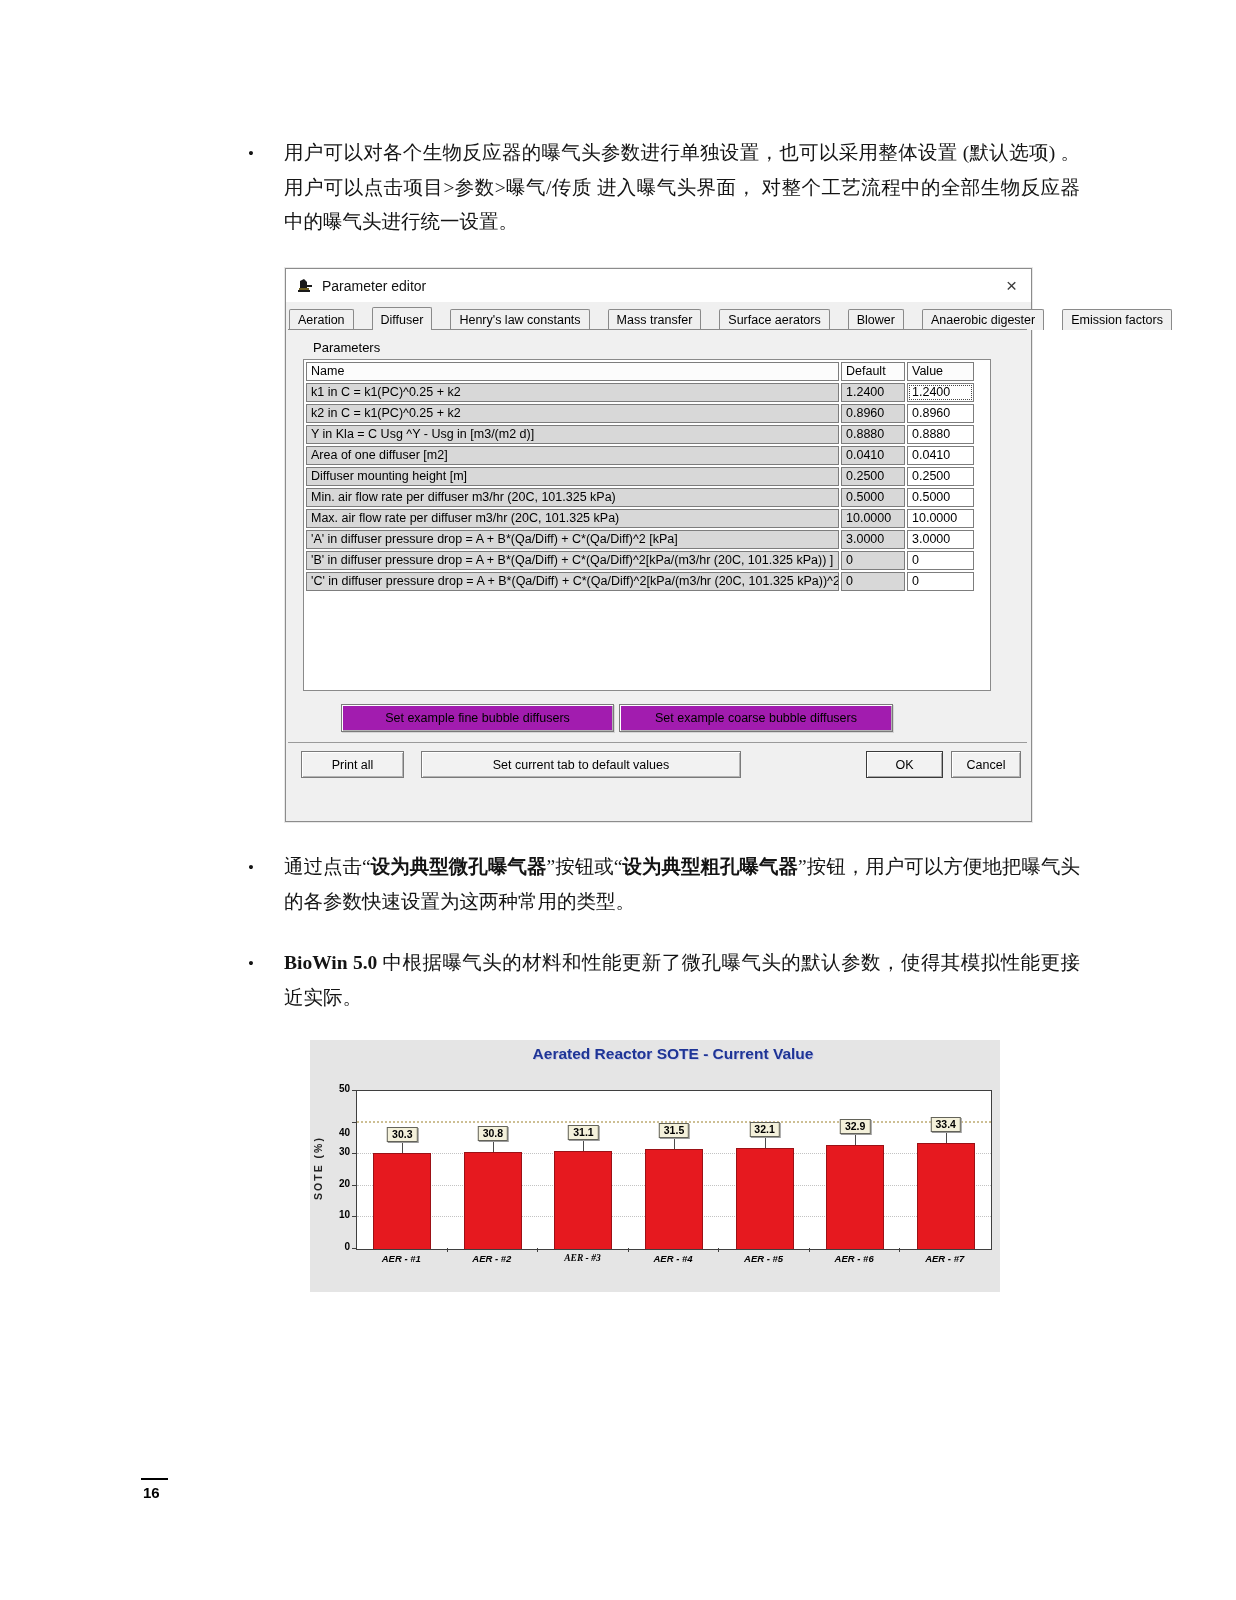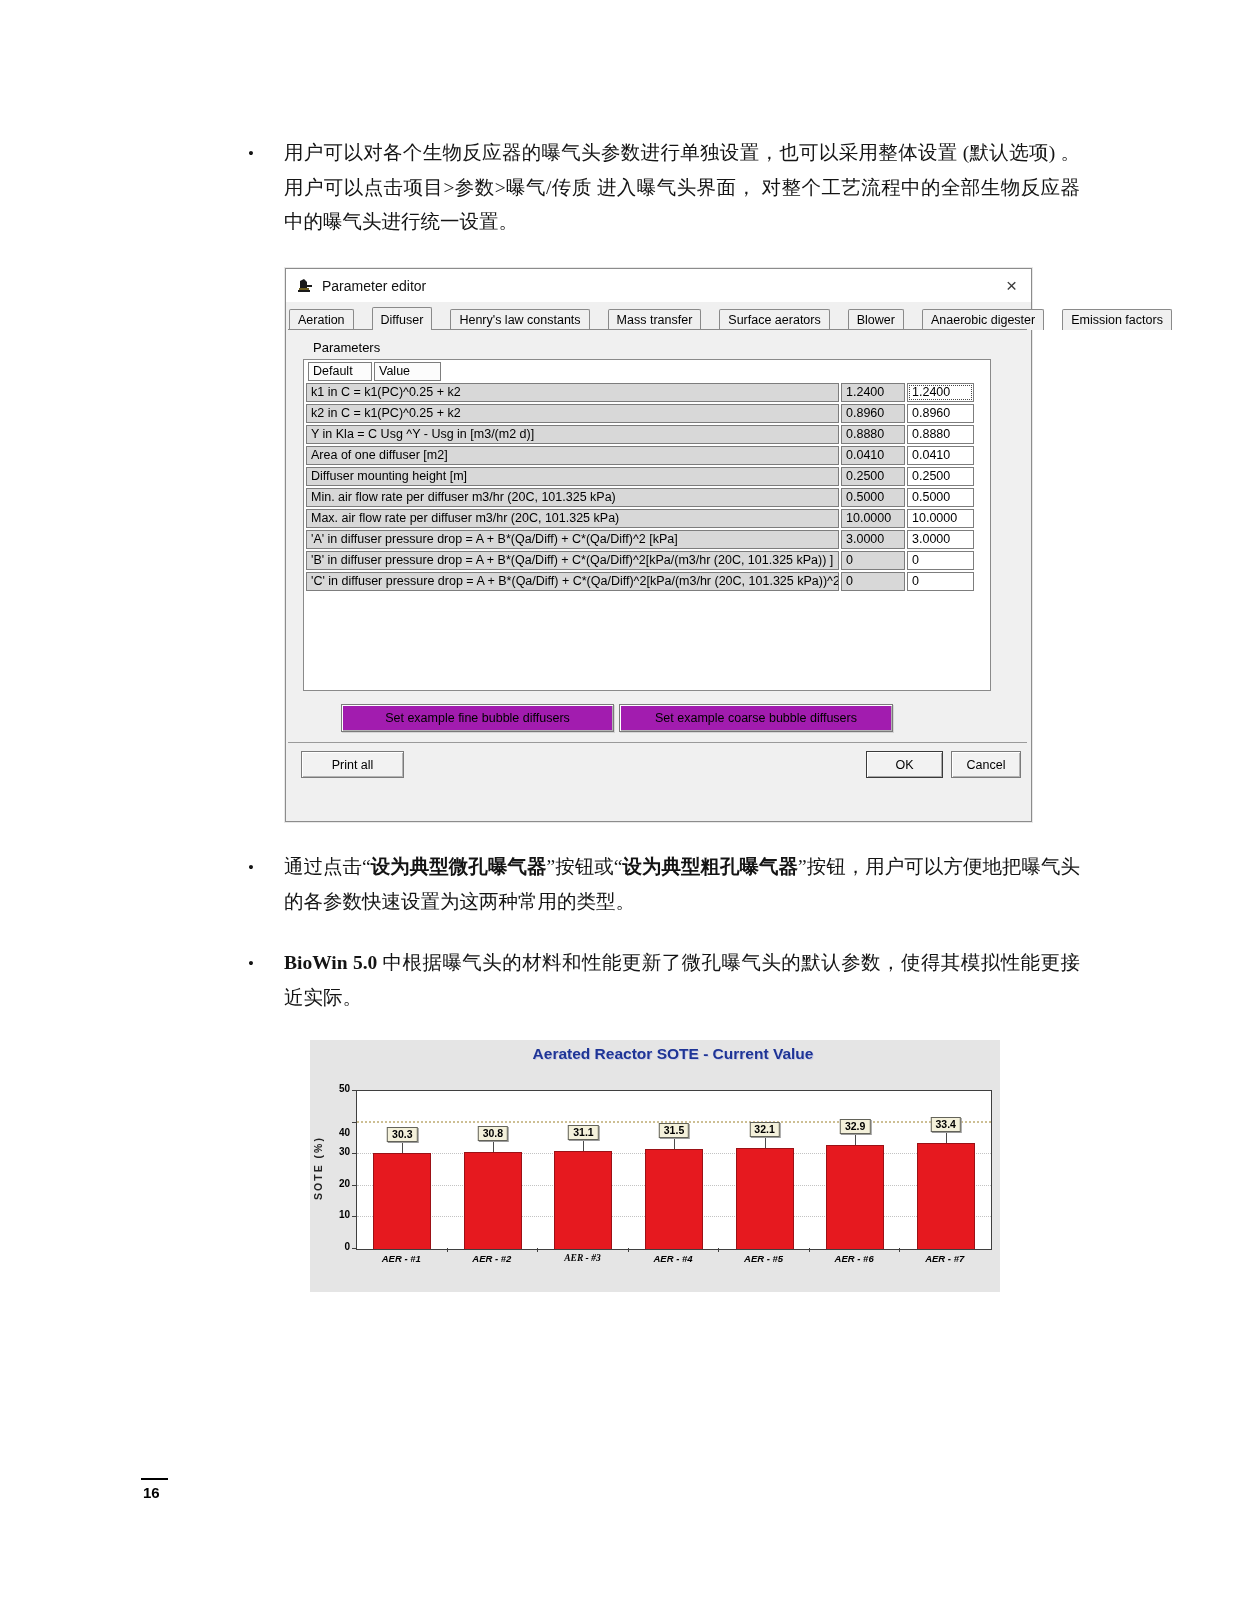--- a/index.html
+++ b/index.html
@@ -107,20 +107,21 @@
         <div class="tab">Mass transfer</div>
         <div class="tab">Surface aerators</div>
         <div class="tab">Blower</div>
         <div class="tab">Anaerobic digester</div>
         <div class="tab">Emission factors</div>
       </div>
     <div class="tabpage">
       <div class="grouplabel">Parameters</div>
       <div class="ptable">
           <div class="trow thead">
+            <div class="tcell c0">Name</div>
             <div class="tcell c1">Default</div>
             <div class="tcell c2">Value</div>
           </div>
           <div class="trow">
             <div class="tcell c0 gray">k1 in C = k1(PC)^0.25 + k2</div>
             <div class="tcell c1 gray">1.2400</div>
             <div class="tcell c2 white focused">1.2400</div>
           </div>
           <div class="trow">
             <div class="tcell c0 gray">k2 in C = k1(PC)^0.25 + k2</div>
@@ -165,20 +166,21 @@
           <div class="trow">
             <div class="tcell c0 gray">'C' in diffuser pressure drop = A + B*(Qa/Diff) + C*(Qa/Diff)^2[kPa/(m3/hr (20C, 101.325 kPa))^2]</div>
             <div class="tcell c1 gray">0</div>
             <div class="tcell c2 white">0</div>
           </div>
         </div>
       <button class="exbtn fine">Set example fine bubble diffusers</button>
       <button class="exbtn coarse">Set example coarse bubble diffusers</button>
     </div>
     <button class="btn printall">Print all</button>
+    <button class="btn setdef">Set current tab to default values</button>
     <button class="btn ok">OK</button>
     <button class="btn cancel">Cancel</button>
   </div>
 
   <div class="bullet b2">
     <span class="marker">•</span>
     <div class="btext"><span>通过点击“</span><span style="font-weight: bold;">设为典型微孔曝气器</span><span>”按钮或“</span><span style="font-weight: bold;">设为典型粗孔曝气器</span><span>”按钮，用户可以方便地把曝气头的各参数快速设置为这两种常用的类型。</span></div>
   </div>
 
   <div class="bullet b3">

